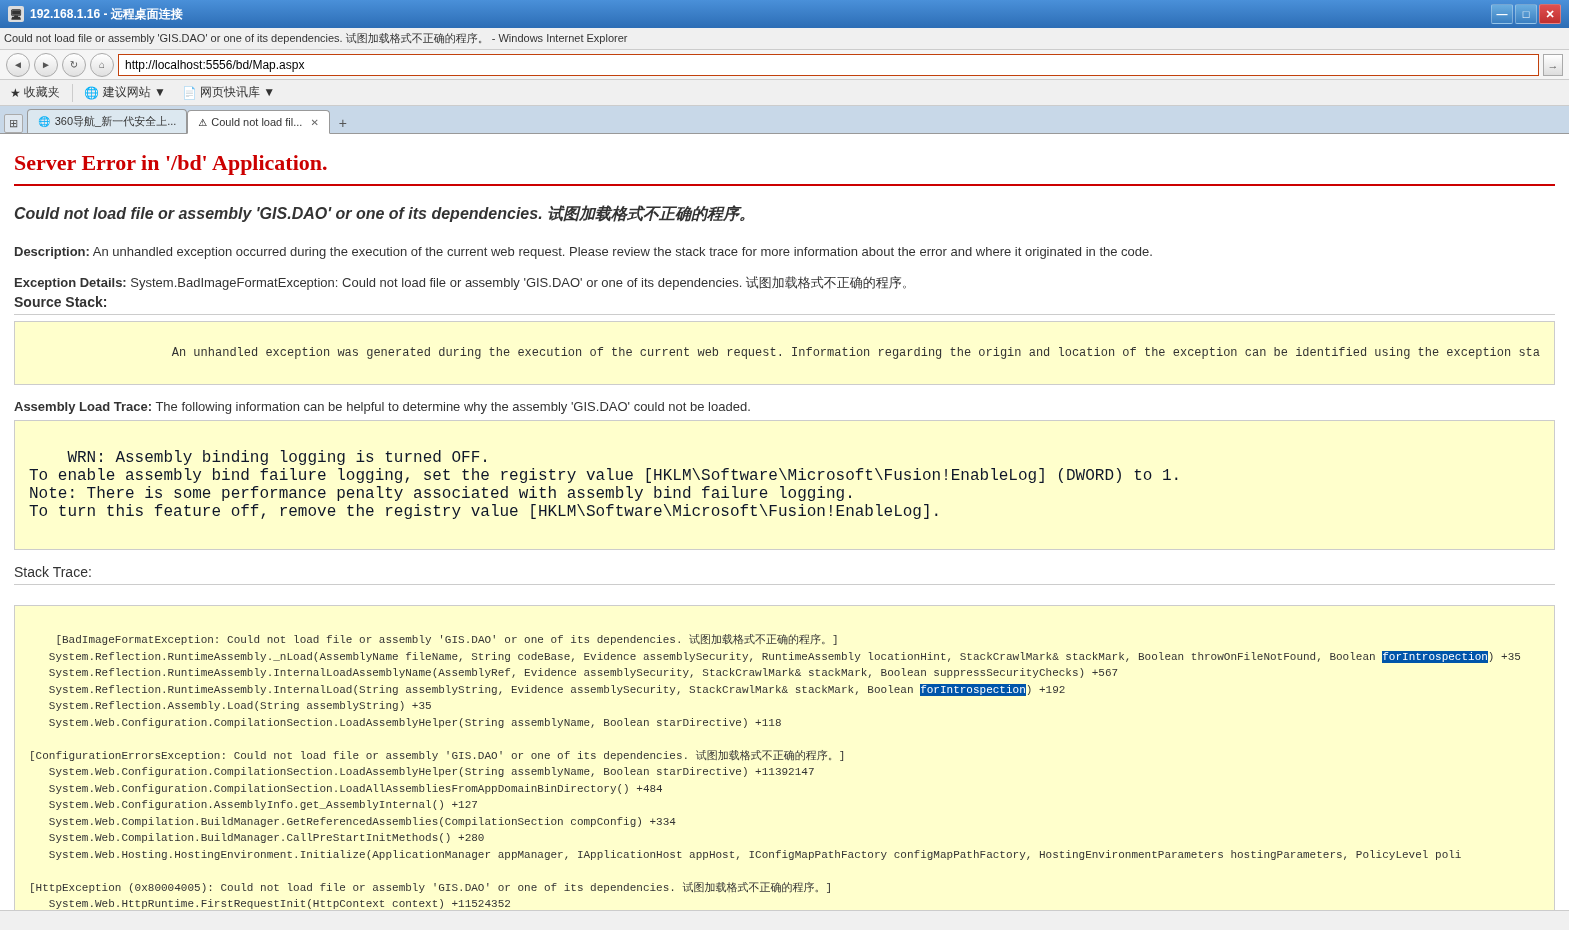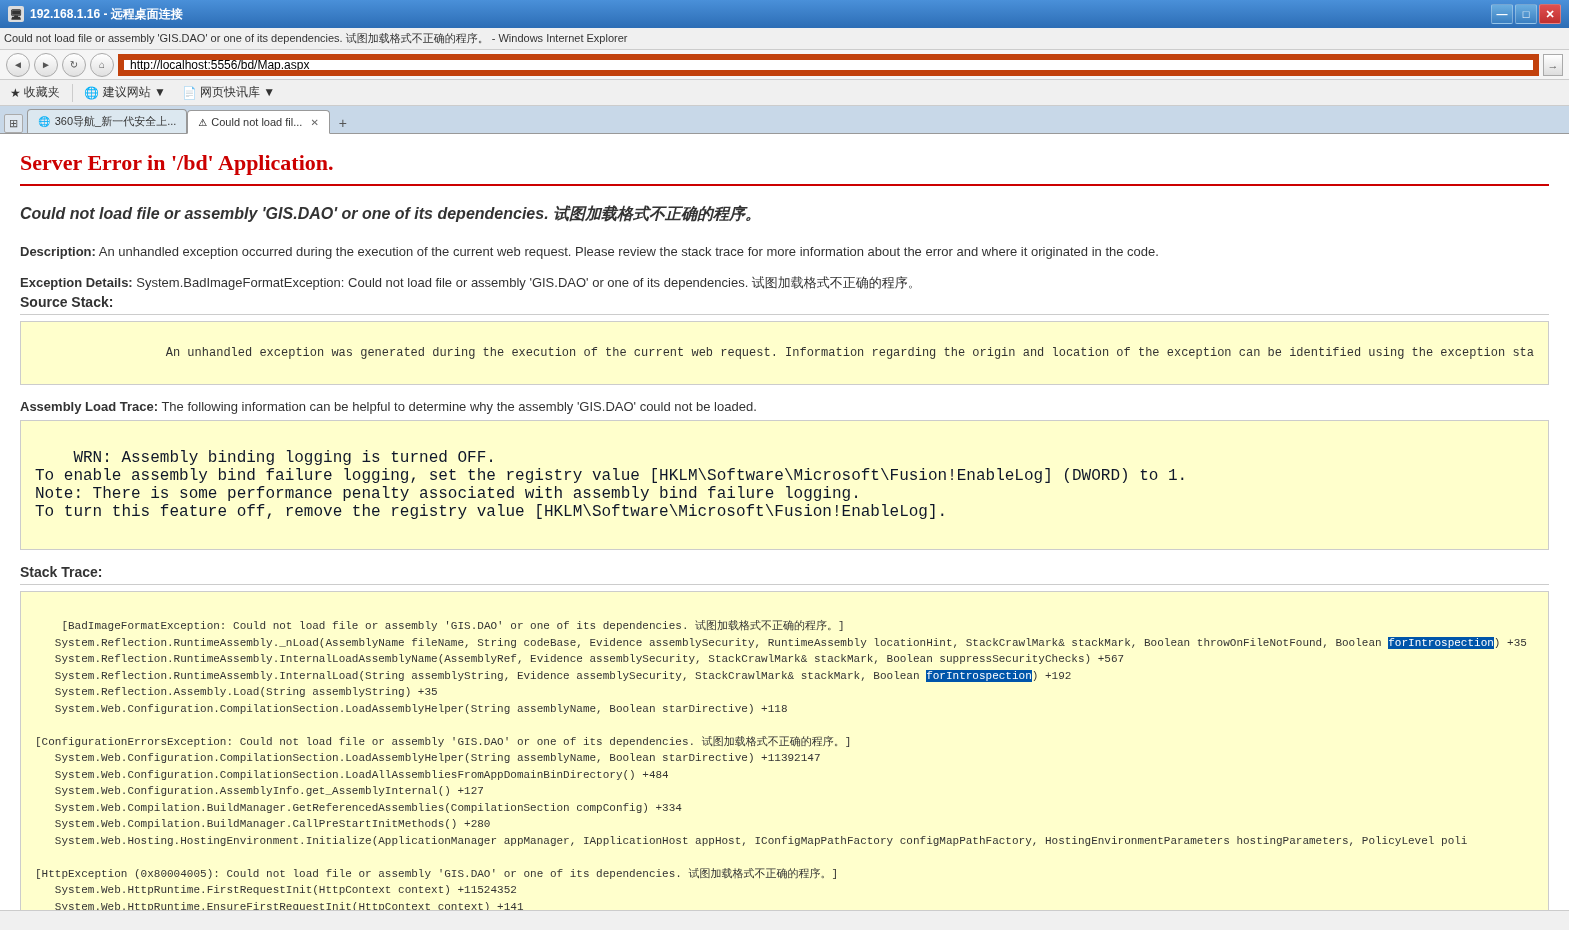--- a/index.html
+++ b/index.html
@@ -64,21 +64,21 @@
       border: 1px solid #aaa;
       background: linear-gradient(to bottom, #fff, #e0e0e0);
       display: flex; align-items: center; justify-content: center;
       cursor: pointer;
       font-size: 10px;
       color: #555;
     }
     .address-input {
       flex: 1;
       height: 22px;
-      border: 6px solid #c2410c;
+      border: 1px solid #c2410c;
       padding: 0 6px;
       font-size: 12px;
       background: #fff;
     }
     .go-btn {
       width: 20px; height: 22px;
       border: 1px solid #aaa;
       background: linear-gradient(to bottom, #fff, #ddd);
       cursor: pointer;
       font-size: 11px;
@@ -142,21 +142,21 @@
       font-size: 14px; color: #555; cursor: pointer;
       margin-left: 2px;
     }
 
     
     .page-content {
       background: #fff;
       height: calc(930px - 28px - 22px - 30px - 26px - 28px - 20px);
       overflow-y: scroll;
       overflow-x: scroll;
-      padding: 16px 20px;
+      padding: 16px 14px;
     }
 
     .page-title {
       font-size: 22px;
       color: #cc0000;
       font-family: 'Times New Roman', serif;
       margin-bottom: 16px;
       border-bottom: 2px solid #cc0000;
       padding-bottom: 8px;
     }
@@ -210,23 +210,23 @@
       padding: 10px 14px;
       font-family: 'Courier New', monospace;
       font-size: 16px;
       color: #0f172a;
       white-space: pre;
       margin-bottom: 14px;
     }
 
     .stack-trace-label {
       font-size: 14px;
-      font-weight: bold;
-      color: #333;
-      margin-bottom: 6px;
+      font-weight: normal;
+      color: #333;
+      margin-bottom: 20px;
       border-bottom: 1px solid #ccc;
       padding-bottom: 4px;
     }
 
     .stack-trace-box {
       background: #ffffcc;
       border: 1px solid #ccc;
       padding: 10px 14px;
       font-family: 'Courier New', monospace;
       font-size: 11px;

